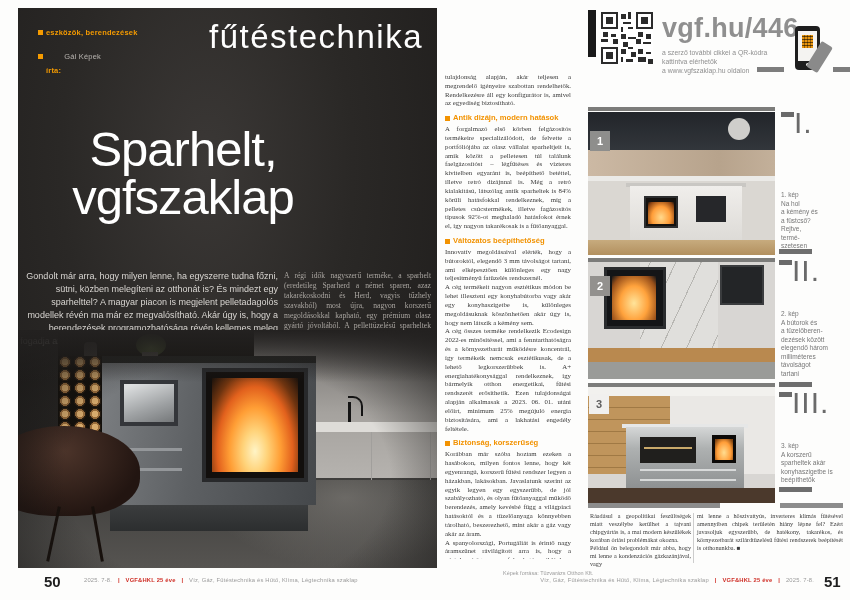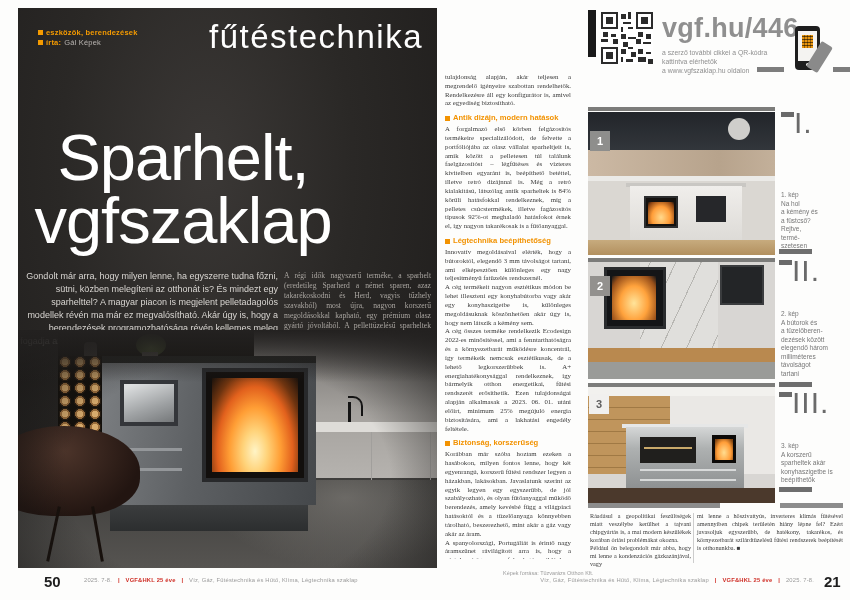--- a/index.html
+++ b/index.html
@@ -6,25 +6,25 @@
   html,body { width:850px; height:600px; }
   body { background:#fdfdfc; font-family:"Liberation Sans", sans-serif; position:relative; overflow:hidden; }
   .abs { position:absolute; }
 
   
   #left-page { left:18px; top:8px; width:419px; height:560px; overflow:hidden;
     background: radial-gradient(ellipse at 45% 28%, #3b3836 0%, #2a2826 45%, #1d1b1a 100%); padding-left: 36px; }
   .kicker-line { left:20px; font-size:7.5px; font-weight:bold; letter-spacing:.2px; display:flex; align-items:center; gap:3px; }
   .kicker-line .sq { width:5px; height:5px; background:#f59b00; display:inline-block; }
   .kicker-topic { color:#f59b00; }
-  .kicker-label { color:#f59b00; }
+  .kicker-label { color:#f59b00;margin-top:28px; }
   .kicker-author { color:#b8b4b0; font-weight:normal; }
   #section-title { right:14px; top:10px; font-size:33px; font-weight:300; color:#fefefe; letter-spacing:1.5px; }
   #main-title { left:6px; top:118px; width:318px; text-align:center; color:#ffffff;
-    font-size:65px; font-weight:400; line-height:.97; letter-spacing:-1px; }
+    font-size:49px; font-weight:400; line-height:.97; letter-spacing:-1px; }
   #lead { left:2px; top:262px; width:258px; text-align:right; font-size:9px; line-height:1.44; color:#d9d6d2; }
   #side-par { left:266px; top:263px; width:147px; font-family:"Liberation Serif", serif;
     font-size:7.6px; line-height:1.33; color:#a9a5a0; text-align:justify; }
 
   
   #scene { left:0; top:322px; width:419px; height:238px; overflow:hidden; }
   .sc-niche { left:40px; top:0; width:196px; height:150px; background:#151310; }
   .sc-wall-right { left:236px; top:0; width:183px; height:150px; background:linear-gradient(180deg,#6f6c69 0%,#a5a29e 55%,#b6b3af 100%); }
   .sc-floor { left:0; top:148px; width:419px; height:90px; background:linear-gradient(180deg,#3f3e3c,#565451); }
   .sc-floor-light { left:190px; top:150px; width:229px; height:88px; background:radial-gradient(ellipse at 60% 20%, rgba(140,137,132,.55), transparent 70%); }
@@ -273,21 +273,21 @@
   <p>tulajdonság alapján, akár teljesen a megrendelő igényeire szabottan rendelhetők. Rendelkezésre áll egy konfigurátor is, amivel az egyediség biztosítható.</p>
 
   <div class="sec-head">
     <span class="sq"></span>
     <span>Antik dizájn, modern hatások</span>
   </div>
   <p>A forgalmazó első körben felgázosítós termékeire specializálódott, de felvette a portfóliójába az olasz vállalat sparheltjeit is, amik között a pelletesen túl találunk faelgázosítóst – légfűtéses és vízteres kivitelben egyaránt is, beépíthető betéttel, illetve retró dizájnnal is. Még a retró kialakítású, látszólag antik sparheltek is 84% körüli hatásfokkal rendelkeznek, míg a pelletes csúcstermékek, illetve fagázosítós típusok 92%-ot meghaladó hatásfokot érnek el, így nagyon takarékosak is a fűtőanyaggal.</p>
 
   <div class="sec-head">
     <span class="sq"></span>
-    <span>Légtechnika beépíthetőség</span>
+    <span>Változatos beépíthetőség</span>
   </div>
   <p>Innovatív megoldásaival elérték, hogy a bútoroktól, elegendő 3 mm távolságot tartani, ami elképesztően különleges egy nagy teljesítményű fatüzelés rendszernél.
 A cég termékeit nagyon esztétikus módon be lehet illeszteni egy konyhabútorba vagy akár egy konyhaszigetbe is, különleges megoldásuknak köszönhetően akár úgy is, hogy nem látszik a kémény sem.
 A cég összes terméke rendelkezik Ecodesign 2022-es minősítéssel, ami a fenntarthatóságra és a környezetbarát működésre koncentrál, így termékeik nemcsak esztétikusak, de a lehető legkorszerűbbek is. A+ energiahatékonysággal rendelkeznek, így bármelyik otthon energetikai, fűtési rendszerét erősíthetik. Ezen tulajdonságai alapján alkalmasak a 2023. 06. 01. utáni előírt, minimum 25% megújuló energia biztosítására, ami a lakhatási engedély feltétele.</p>
 
   <div class="sec-head">
     <span class="sq"></span>
     <span>Biztonság, korszerűség</span>
   </div>
   <p>Korábban már szóba hoztam ezeken a hasábokon, milyen fontos lenne, hogy két egyenrangú, korszerű fűtési rendszer legyen a házakban, lakásokban. Javaslatunk szerint az egyik legyen egy egyszerűbb, de jól szabályozható, és olyan fűtőanyaggal működő berendezés, amely kevésbé függ a világpiaci hatásoktól és a tüzelőanyaga könnyebben tárolható, beszerezhető, mint akár a gáz vagy akár az áram.
@@ -389,13 +389,13 @@
   <span>Víz, Gáz, Fűtéstechnika és Hűtő, Klíma, Légtechnika szaklap</span>
 </div>
 
 <div id="foot-right-meta" class="foot-meta abs">
   <span>Víz, Gáz, Fűtéstechnika és Hűtő, Klíma, Légtechnika szaklap</span>
   <span class="sep">|</span>
   <span class="red">VGF&amp;HKL 25 éve</span>
   <span class="sep">|</span>
   <span>2025. 7-8.</span>
 </div>
-<div id="foot-right-num" class="pgnum abs">21</div>
+<div id="foot-right-num" class="pgnum abs">51</div>
 
 </body></html>

